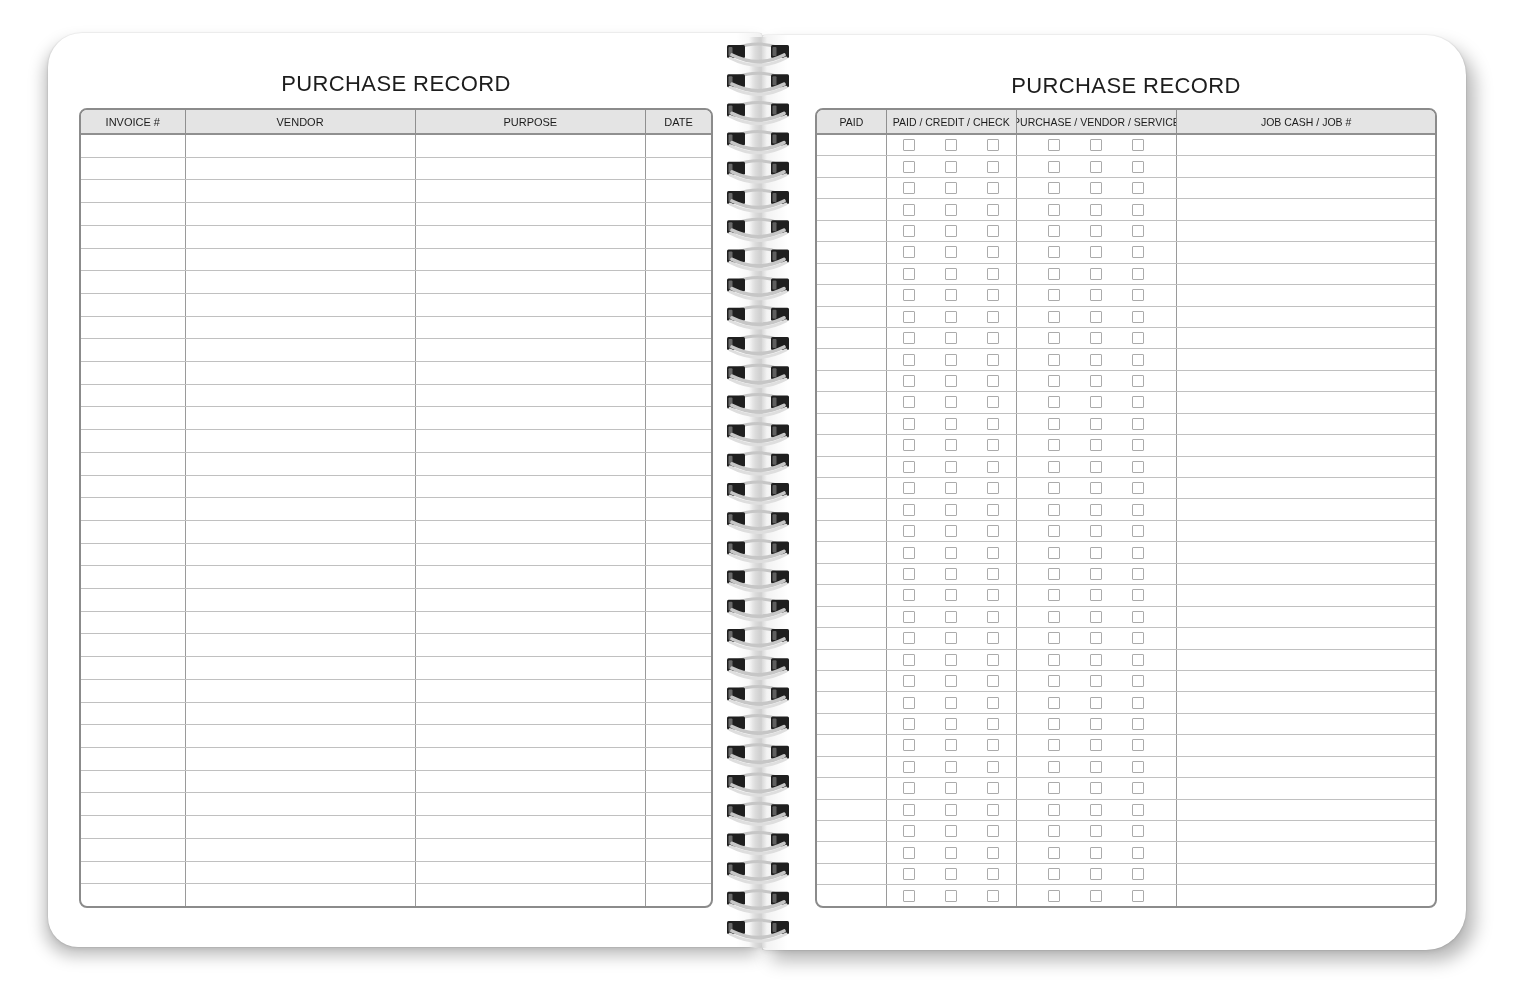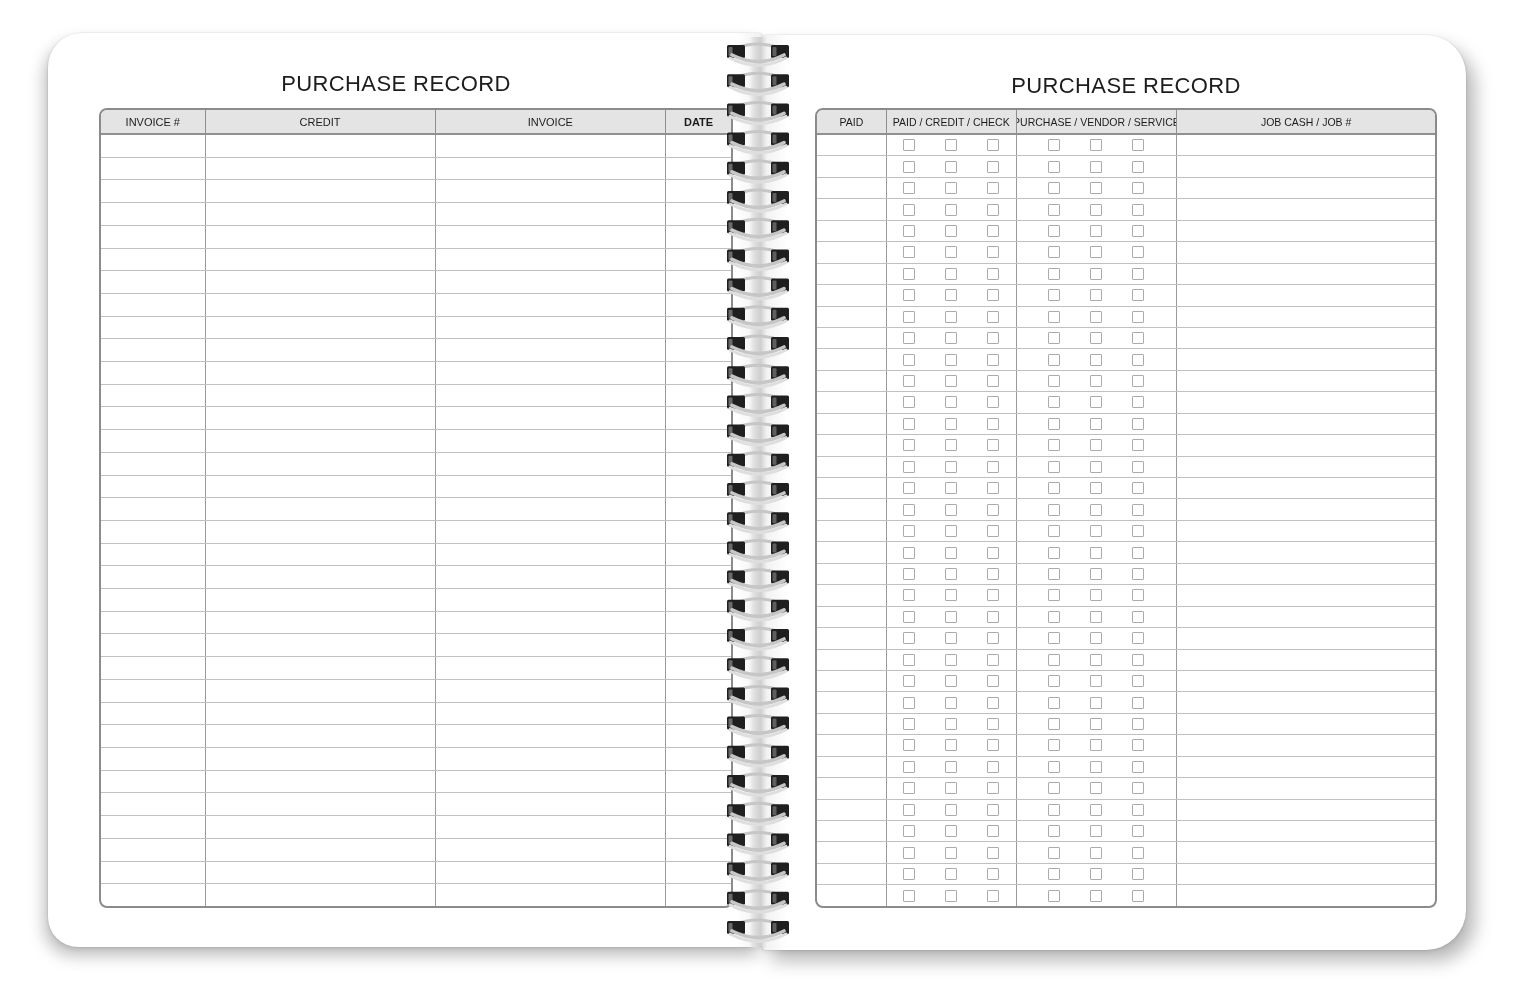--- a/index.html
+++ b/index.html
@@ -43,21 +43,21 @@
     text-align:center;font-size:22px;letter-spacing:0.4px;color:#1d1d1d;
     font-weight:400;
   }
   .page-left .page-title{left:31px;width:634px;}
   .page-right .page-title{left:53px;width:622px;}
   .rec-table{
     position:absolute;display:flex;flex-direction:column;
     border:2px solid #8b8b8b;border-radius:8px;background:#fff;
     overflow:hidden;box-sizing:border-box;
   }
-  .page-left .rec-table{left:31px;top:75px;width:634px;height:800px;margin-left:20px;}
+  .page-left .rec-table{left:31px;top:75px;width:634px;height:800px;}
   .page-right .rec-table{left:53px;top:73px;width:622px;height:800px;}
   .thead{
     display:flex;flex:0 0 23px;background:#e4e4e4;
     border-bottom:2px solid #909090;
   }
   .th{
     display:flex;align-items:center;justify-content:center;
     font-size:11px;color:#1c1c1c;box-sizing:border-box;
     border-right:1px solid #8f8f8f;overflow:hidden;white-space:nowrap;
   }
@@ -79,23 +79,23 @@
   }
 </style>
 </head>
 <body>
 
 <div class="page page-left">
   <div class="page-title">PURCHASE RECORD</div>
   <div class="rec-table" id="left-table">
       <div class="thead">
         <div class="th" style="flex: 0 0 16.6%;">INVOICE #</div>
-        <div class="th" style="flex: 0 0 36.5%;">CREDIT</div>
-        <div class="th" style="flex: 0 0 36.6%;">INVOICE</div>
-        <div class="th" style="flex: 0 0 10.3%; font-weight: bold;">DATE</div>
+        <div class="th" style="flex: 0 0 36.5%;">VENDOR</div>
+        <div class="th" style="flex: 0 0 36.6%;">PURPOSE</div>
+        <div class="th" style="flex: 0 0 10.3%;">DATE</div>
       </div>
       <div class="tbody">
         <div class="tr">
           <div class="td" style="flex: 0 0 16.6%;"></div>
           <div class="td" style="flex: 0 0 36.5%;"></div>
           <div class="td" style="flex: 0 0 36.6%;"></div>
           <div class="td" style="flex: 0 0 10.3%;"></div>
         </div>
         <div class="tr">
           <div class="td" style="flex: 0 0 16.6%;"></div>

